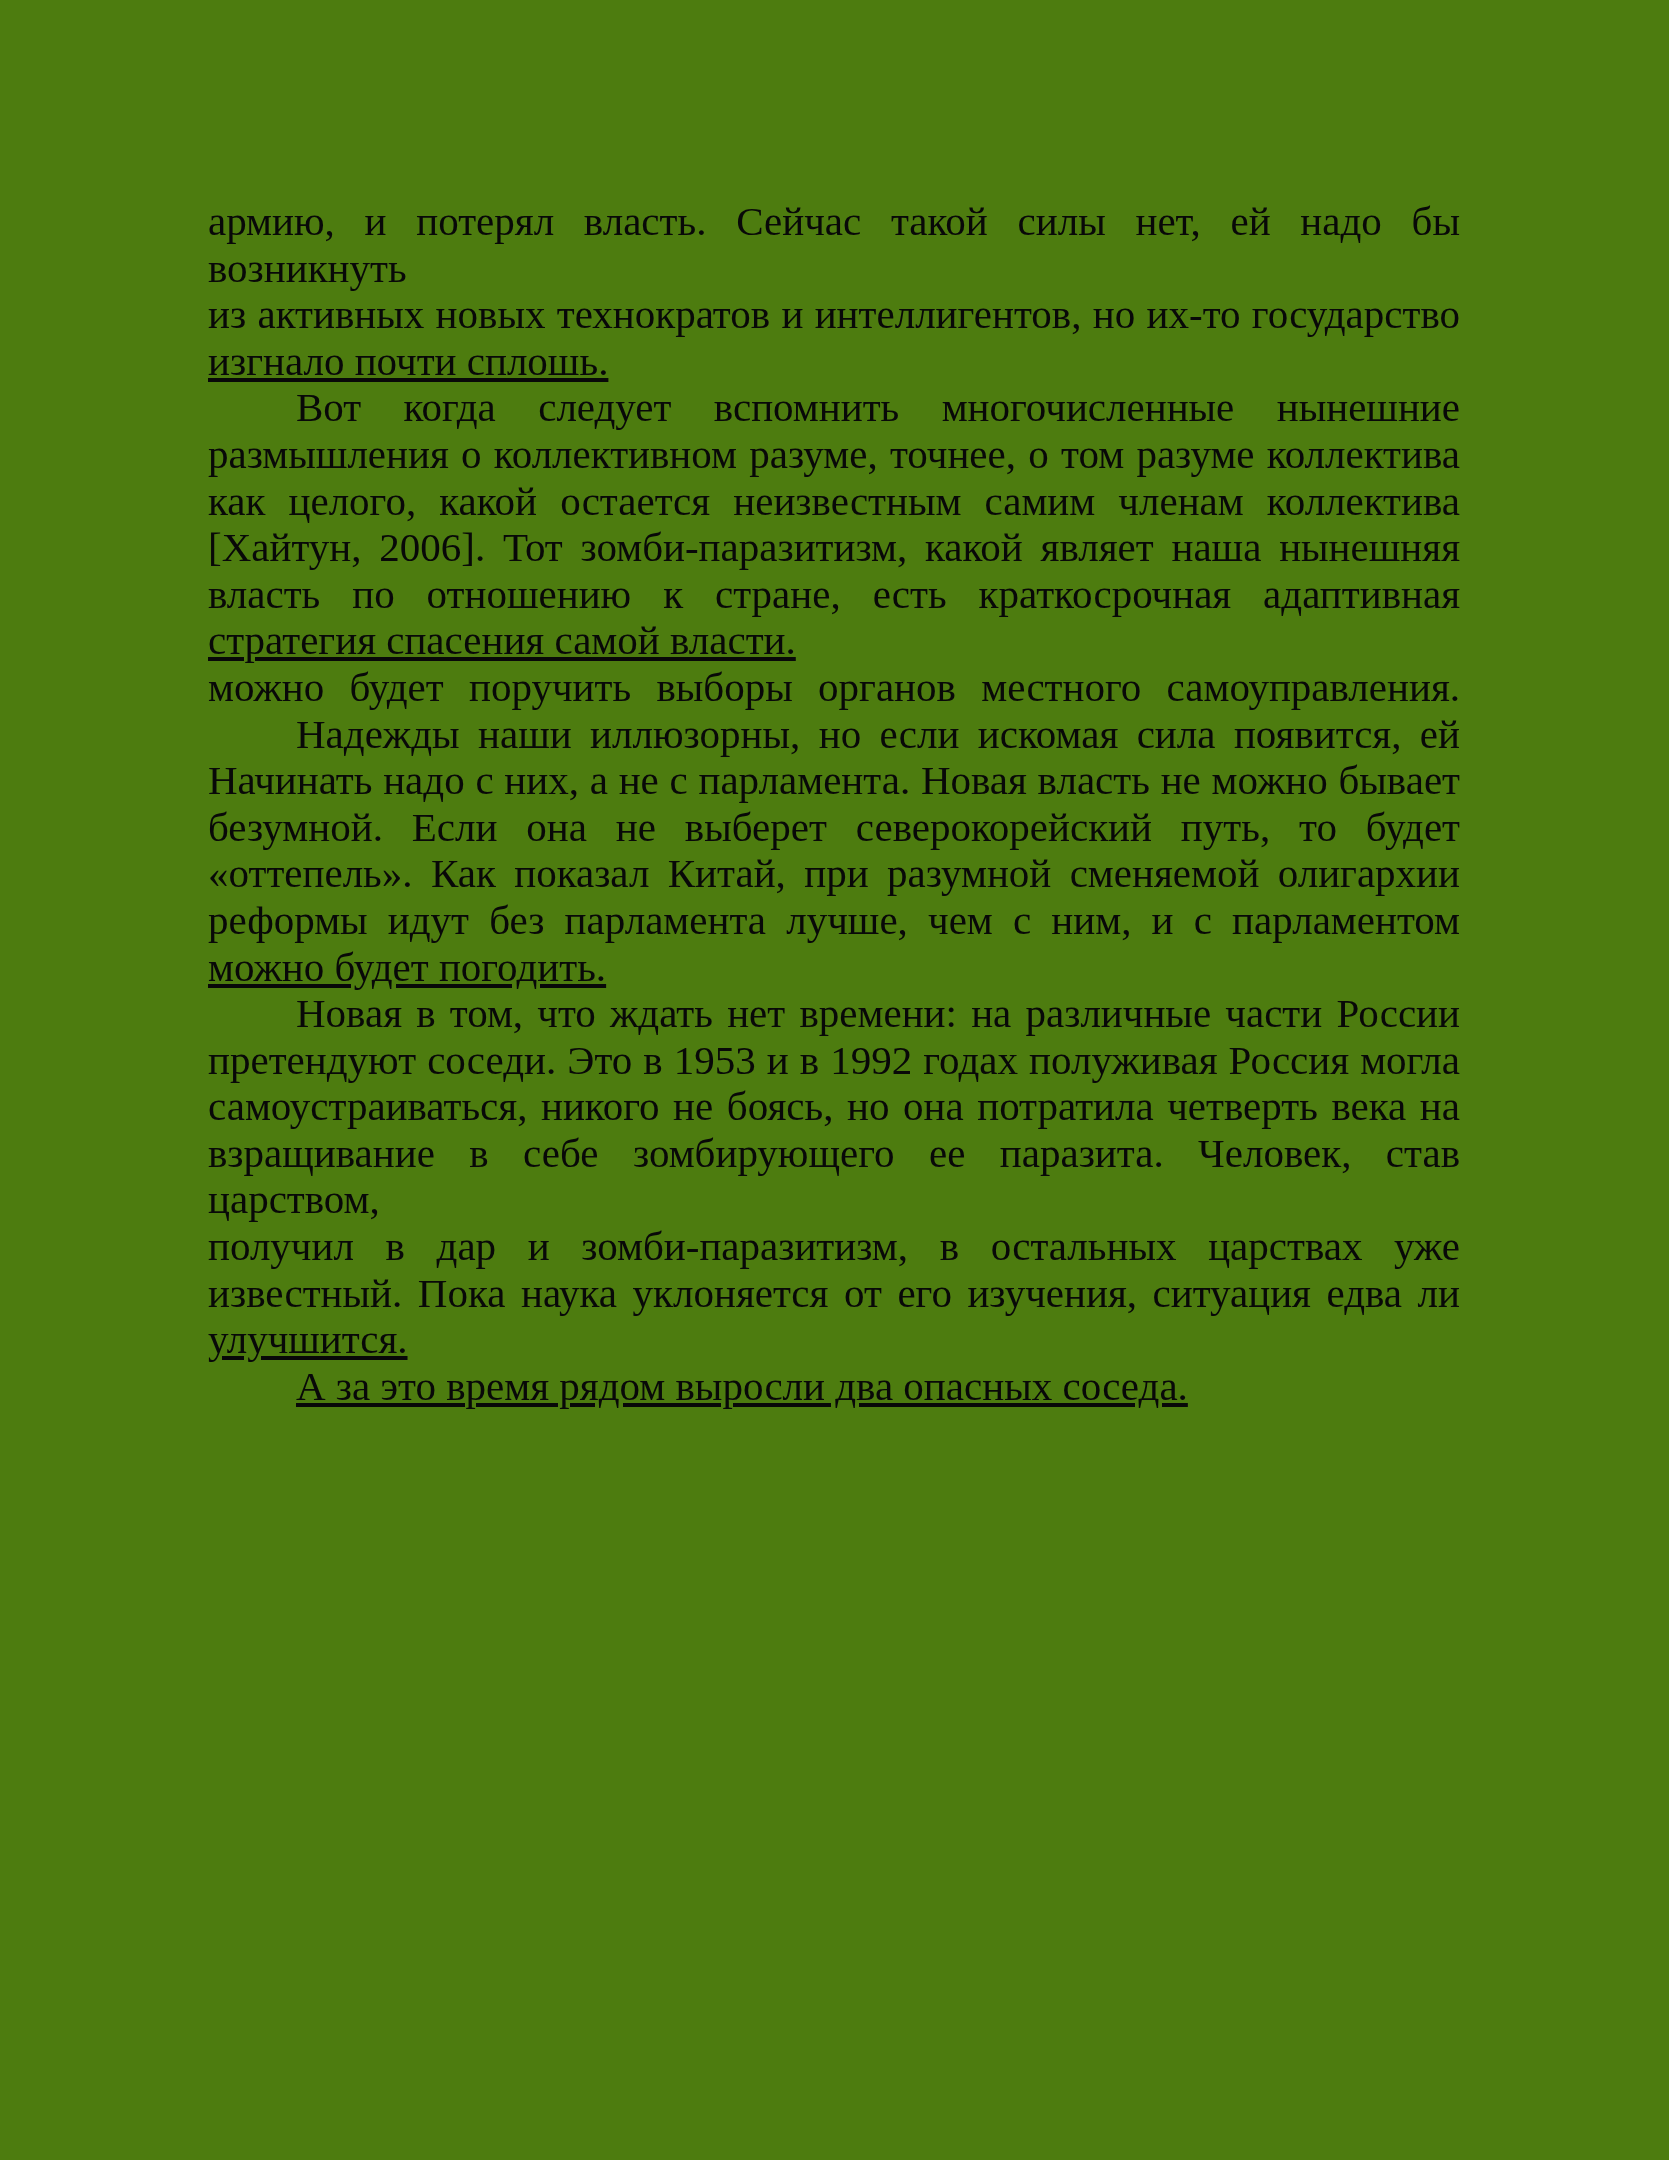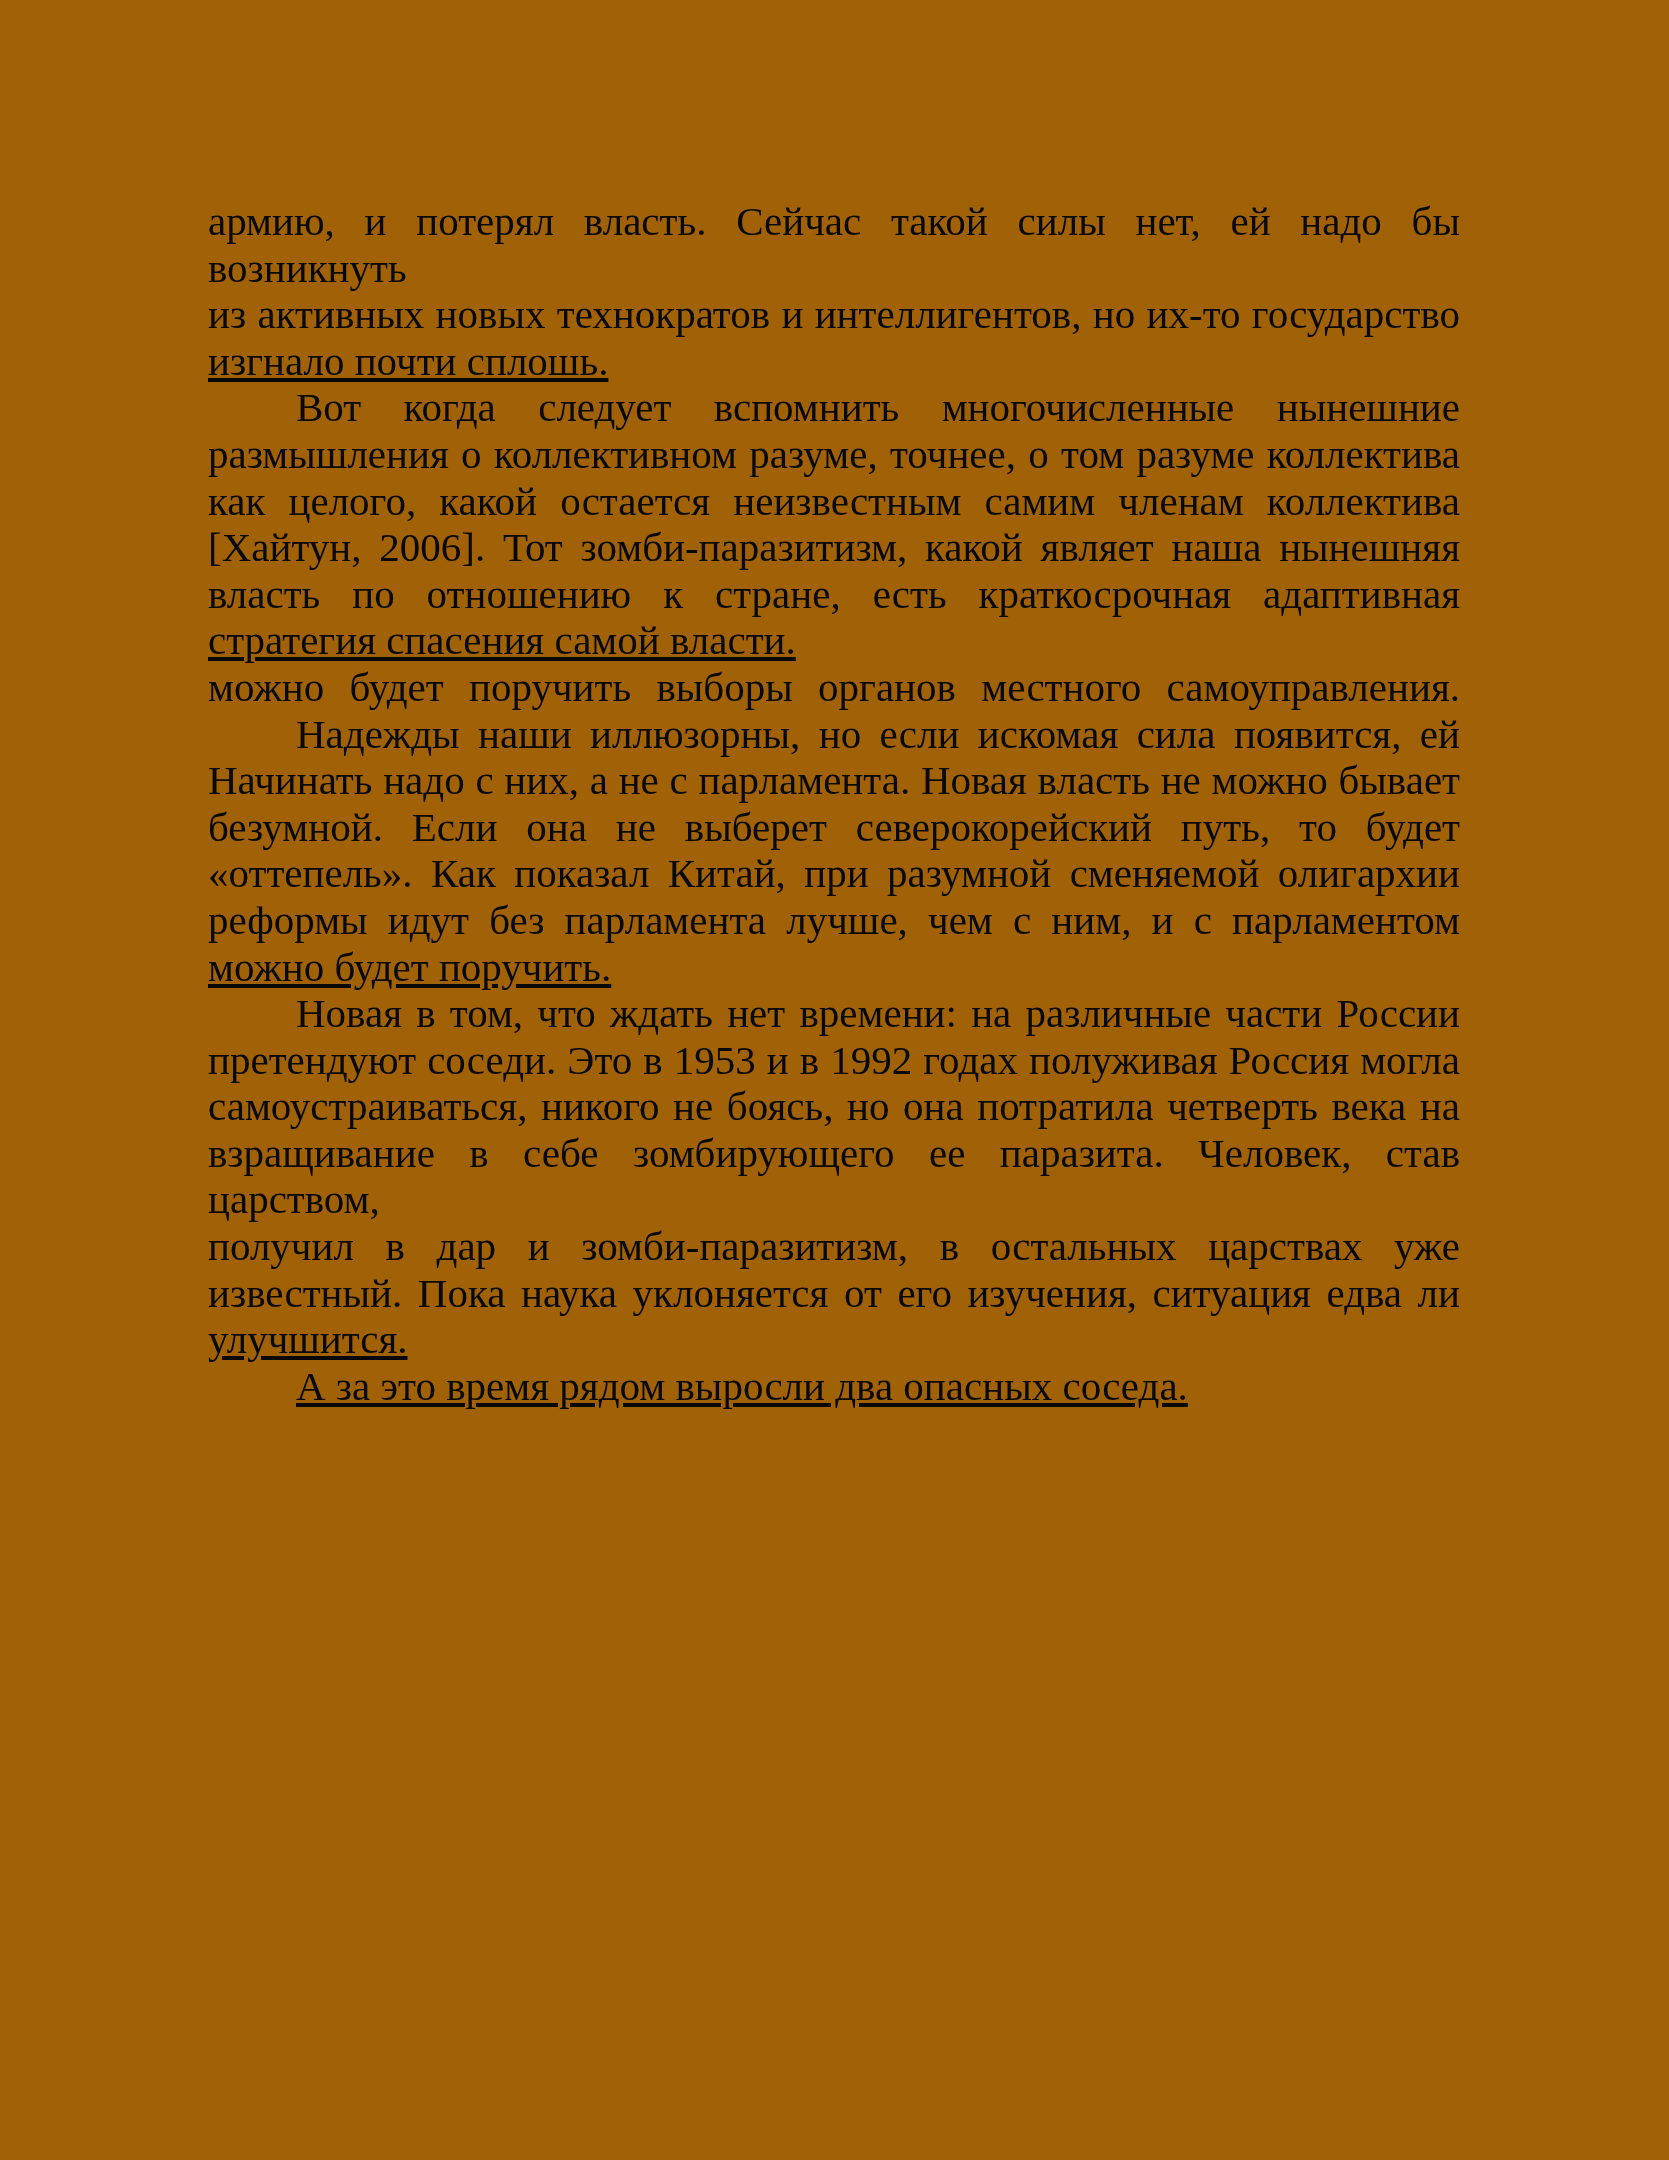--- a/index.html
+++ b/index.html
@@ -4,21 +4,21 @@
 <style>
   html, body {
     margin: 0;
     padding: 0;
     background: #ffffff;
   }
   .page {
     position: relative;
     width: 1669px;
     height: 2160px;
-    background: #a16207;
+    background: #4d7c0f;
     overflow: hidden;
   }
   .textblock {
     position: absolute;
     left: 208px;
     top: 198px;
     width: 1252px;
     font-family: "Liberation Serif", "DejaVu Serif", serif;
     font-size: 41px;
     line-height: 46.6px;
@@ -69,21 +69,21 @@
       <div class="line last">стратегия спасения самой власти.</div>
     </div>
 
     <div class="para">
       <div class="line j">можно будет поручить выборы органов местного самоуправления.</div>
       <div class="line j indent">Надежды наши иллюзорны, но если искомая сила появится, ей</div>
       <div class="line j">Начинать надо с них, а не с парламента. Новая власть не можно бывает</div>
       <div class="line j">безумной. Если она не выберет северокорейский путь, то будет</div>
       <div class="line j">«оттепель». Как показал Китай, при разумной сменяемой олигархии</div>
       <div class="line j">реформы идут без парламента лучше, чем с ним, и с парламентом</div>
-      <div class="line last">можно будет поручить.</div>
+      <div class="line last">можно будет погодить.</div>
     </div>
 
     <div class="para">
       <div class="line j indent">Новая в том, что ждать нет времени: на различные части России</div>
       <div class="line j">претендуют соседи. Это в 1953 и в 1992 годах полуживая Россия могла</div>
       <div class="line j">самоустраиваться, никого не боясь, но она потратила четверть века на</div>
       <div class="line j">взращивание в себе зомбирующего ее паразита. Человек, став царством,</div>
       <div class="line j">получил в дар и зомби-паразитизм, в остальных царствах уже</div>
       <div class="line j">известный. Пока наука уклоняется от его изучения, ситуация едва ли</div>
       <div class="line last">улучшится.</div>

